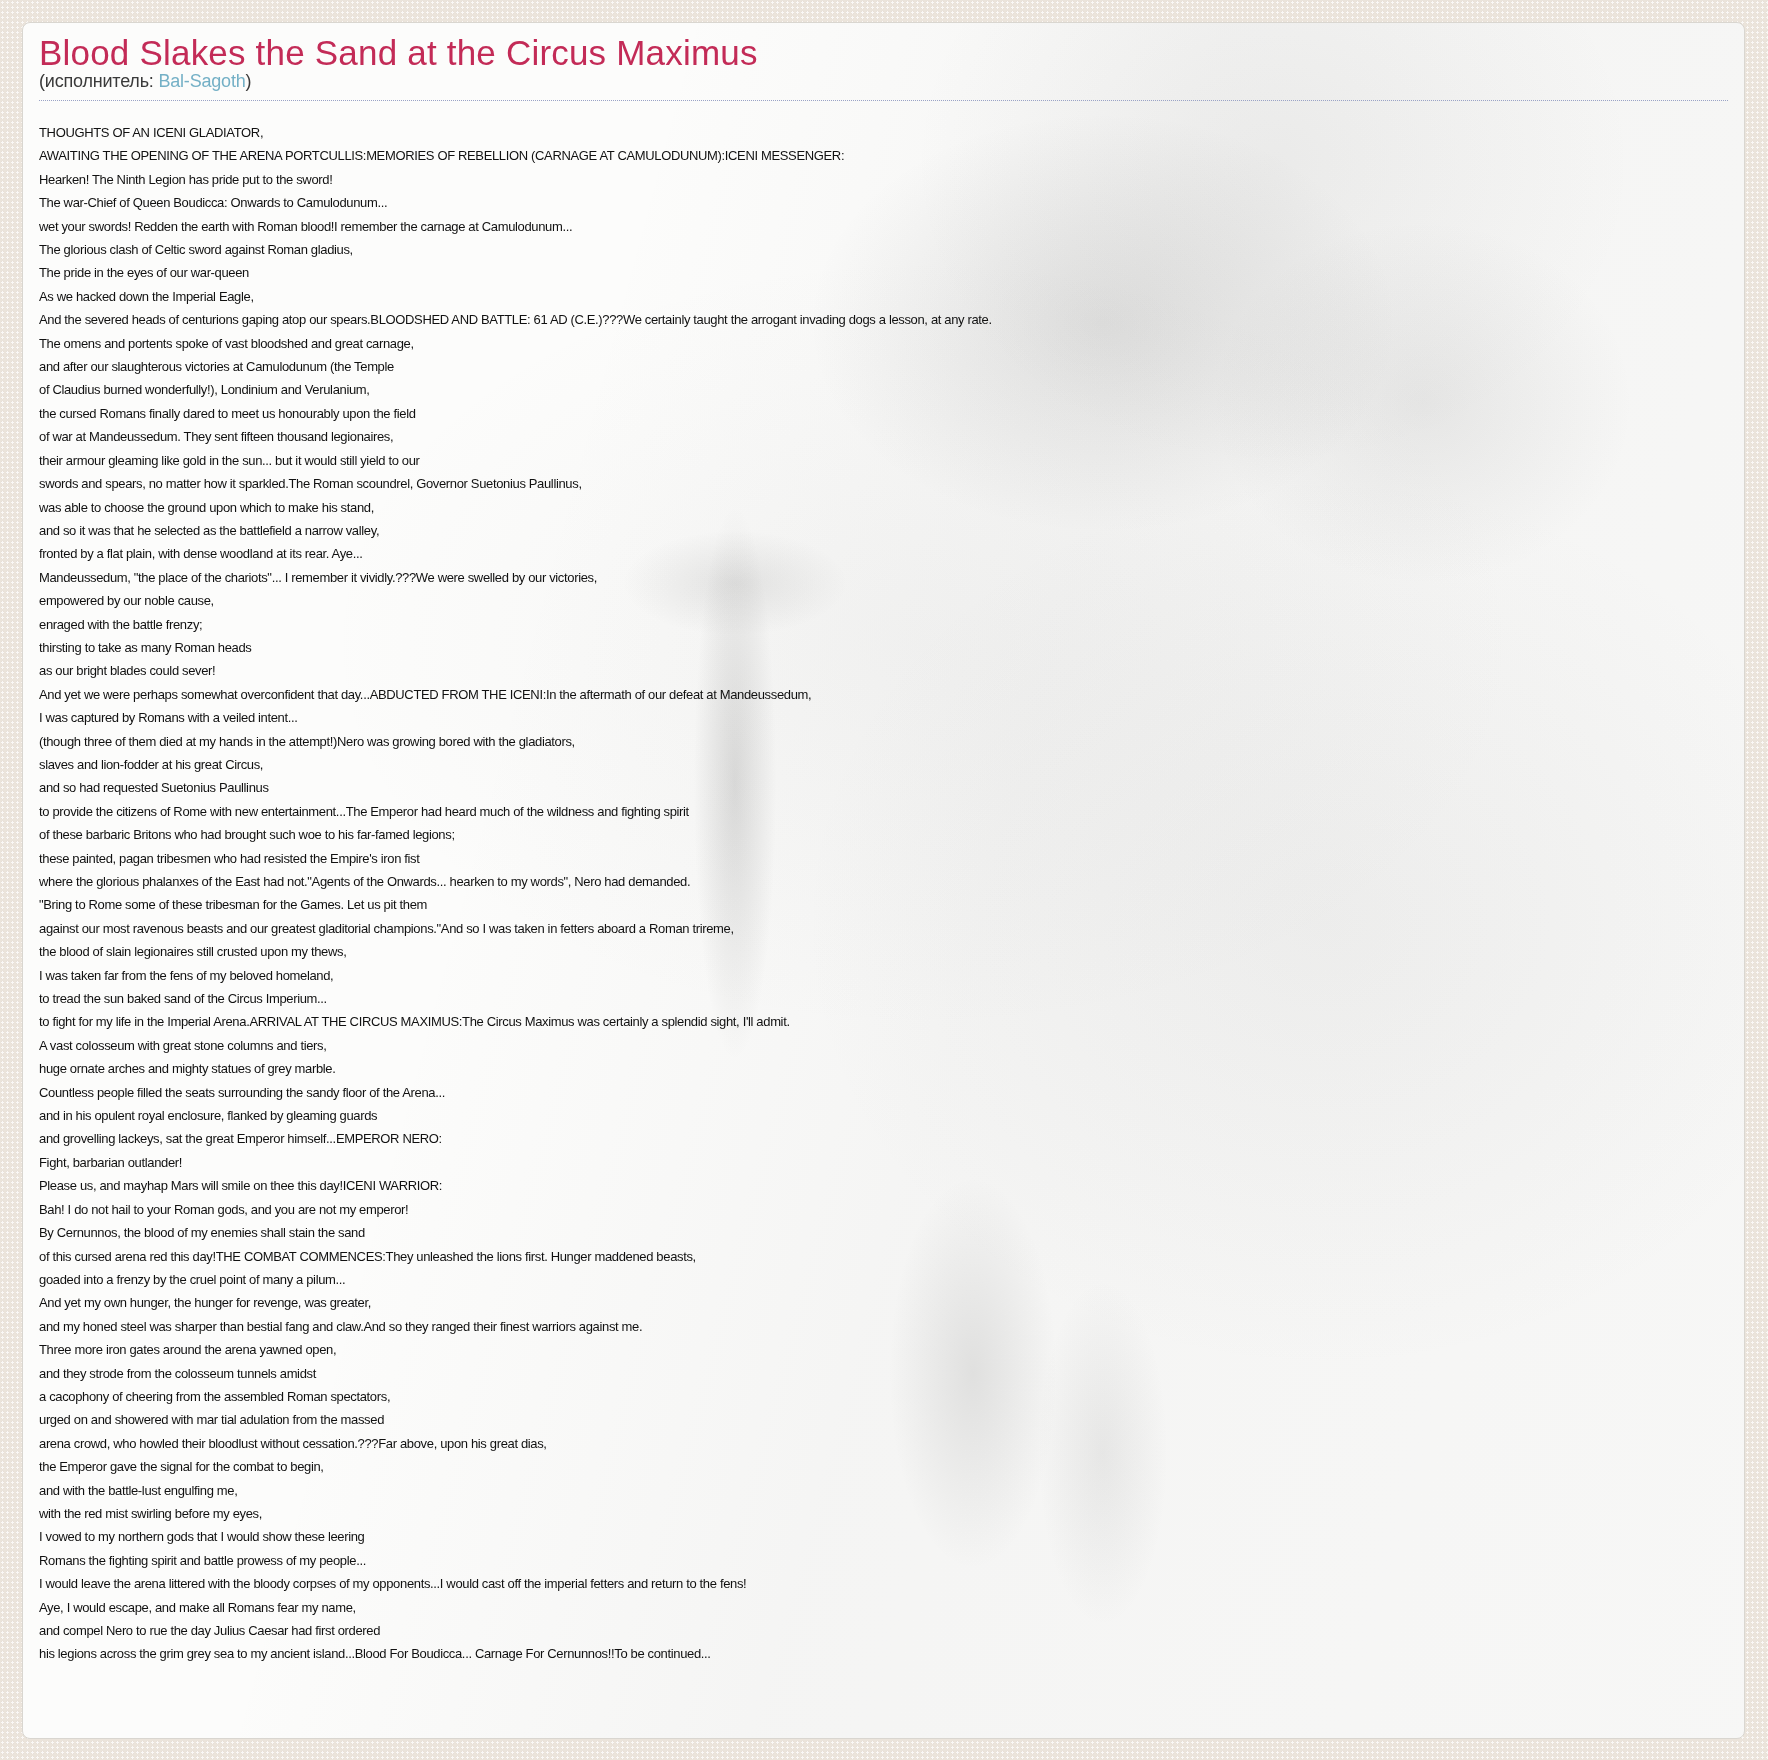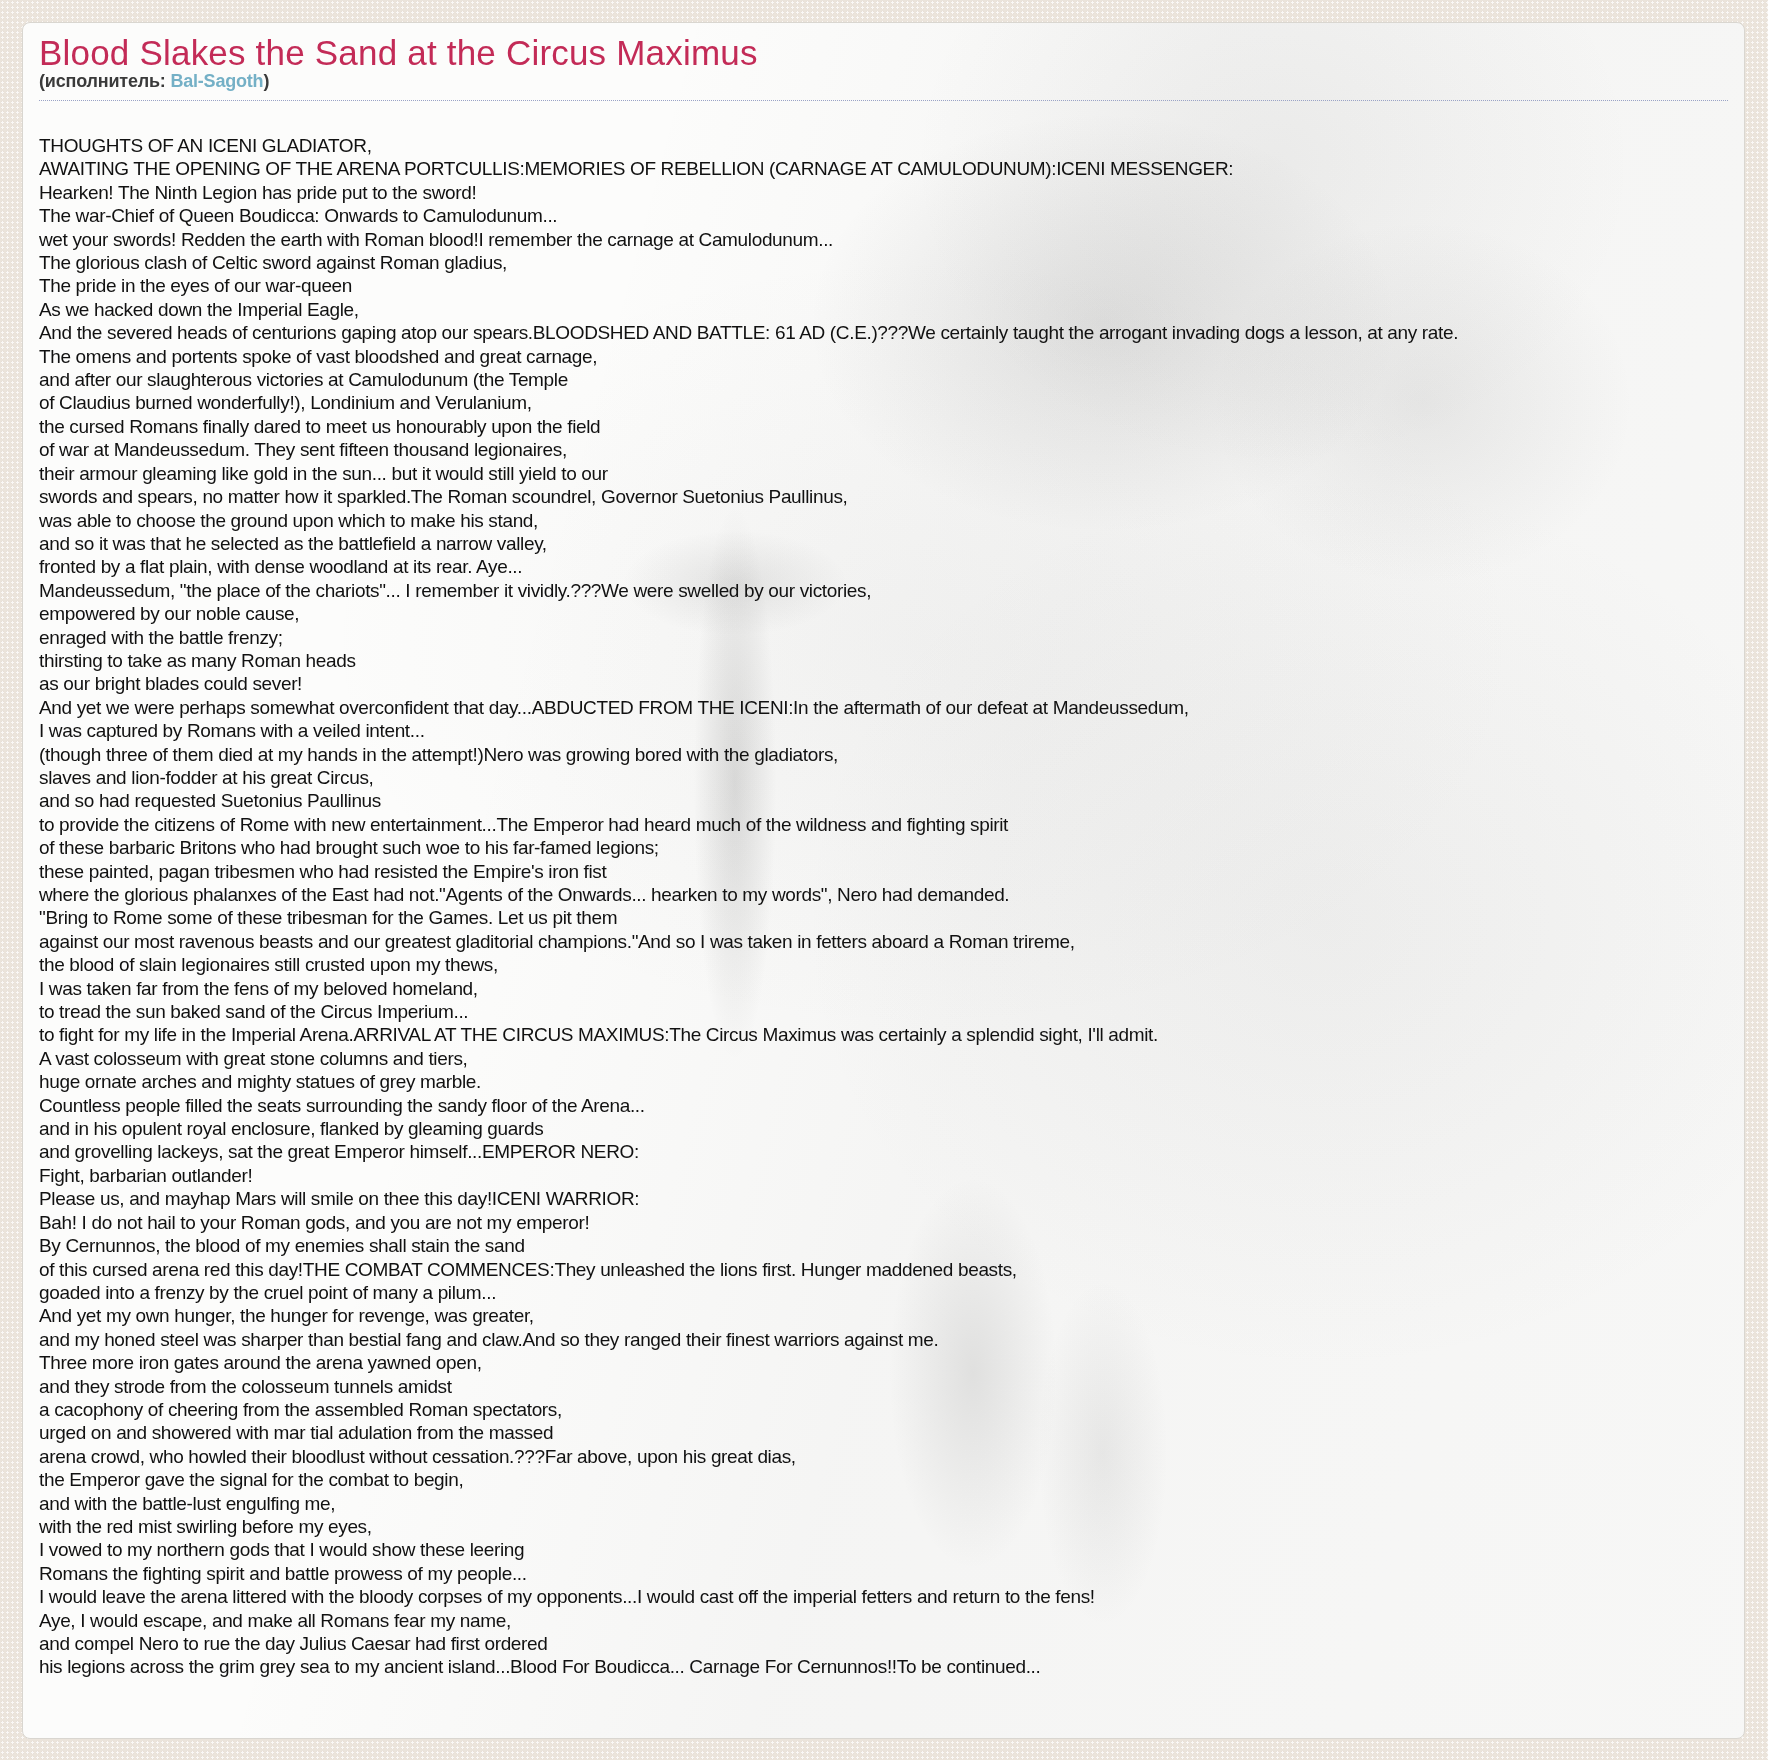--- a/index.html
+++ b/index.html
@@ -61,30 +61,29 @@
     letter-spacing: 0.2px;
     color: #c32b57;
     line-height: 32px;
   }
   .subtitle {
     margin-top: 1px;
     font-size: 18px;
     line-height: 22px;
     color: #3a3a3a;
     letter-spacing: -0.2px;
-    font-weight: bold;
   }
   .artist-link {
     color: #74b0c6;
     text-decoration: none;
     cursor: pointer;
   }
   .lyrics {
-    margin-top: 33px;
-    font-size: 19px;
+    margin-top: 20px;
+    font-size: 13px;
     line-height: 23.4px;
     color: #111111;
     letter-spacing: -0.35px;
     overflow: hidden;
   }
   .lyric-line {
     white-space: nowrap;
   }
 </style>
 </head>

